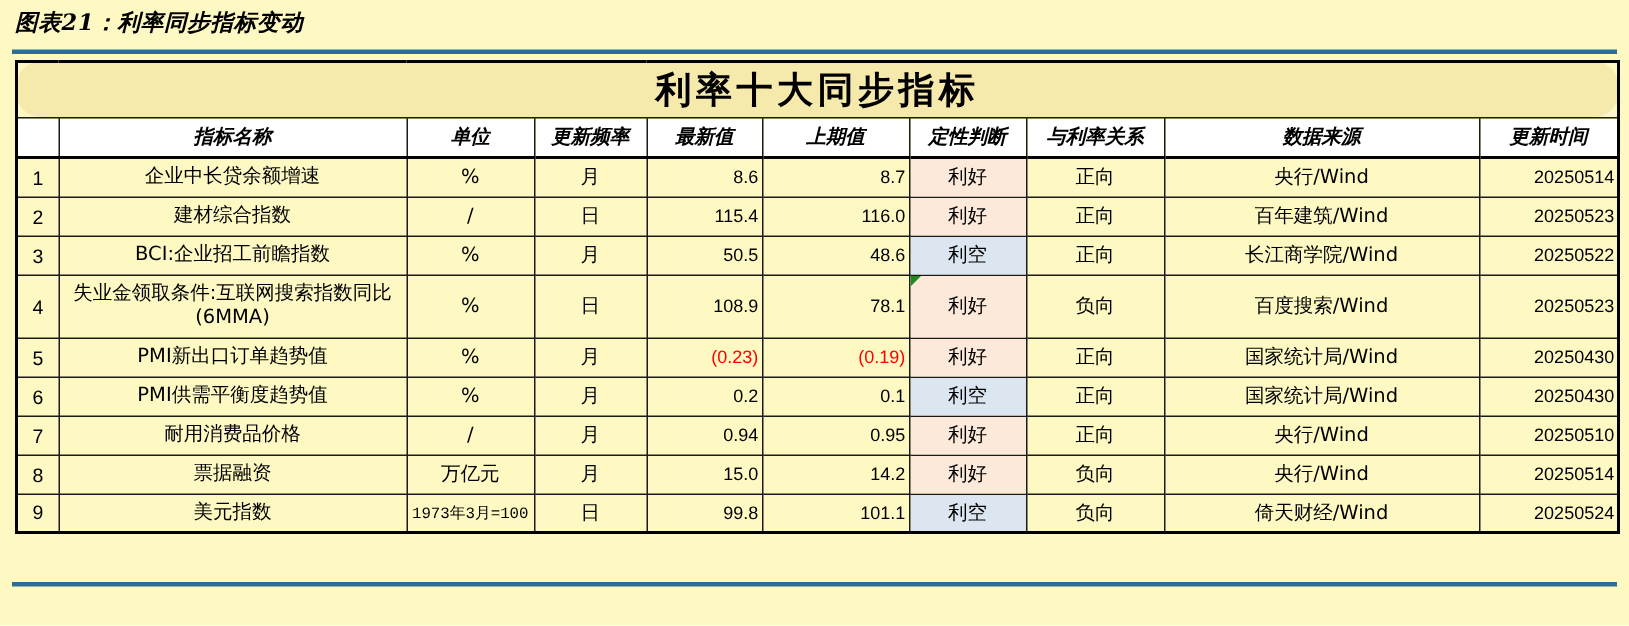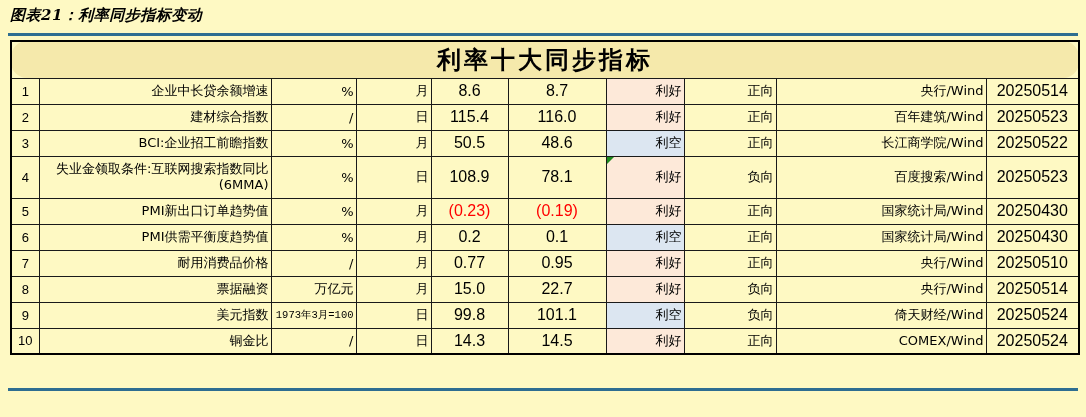--- a/index.html
+++ b/index.html
@@ -31,22 +31,22 @@
     font-size:24px; font-weight:bold; letter-spacing:3px; color:#000;
     border-bottom:1px solid #1a1a1a;
     border-radius:16px;
   }
   tr.header-row th {
     height:27px; font-size:13px; font-weight:bold; font-style:italic;
     border-bottom:2px solid #000; background:#ffffff;
   }
   tbody tr { height:26px; }
   tbody tr.tall { height:42px; }
-  td.cjk { font-size:13px; color:#000;text-align:right; }
-  td.val, td.num { font-family:"Liberation Sans", sans-serif; font-size:16px; color:#000; }
+  td.cjk { font-size:13px; color:#000; }
+  td.val, td.num { font-family:"Liberation Sans", sans-serif; font-size:12px; color:#000;text-align:right; }
   td.c-no { font-family:"Liberation Sans", sans-serif; font-size:13px; }
   td.c-name { line-height:1.25; }
   td.small-unit { font-size:10.5px; font-family:Liberation Mono, monospace; }
   td.c-judg { position:relative; }
   td.c-judg.corner::before {
     content:""; position:absolute; left:0; top:0; width:0; height:0;
     border-top:7px solid #1e8a1e; border-right:7px solid transparent;
   }
   .source-note {
     position:absolute; left:10px; top:396px;
@@ -71,20 +71,32 @@
       <col style="width:98px">
         <col style="width:78px">
         <col style="width:92px">
         <col style="width:210px">
         <col style="width:93px">
     </colgroup>
     <thead>
       <tr class="title-row">
         <th colspan="10">利率十大同步指标</th>
       </tr>
+      <tr class="header-row">
+        <th></th>
+        <th>指标名称</th>
+        <th>单位</th>
+        <th>更新频率</th>
+        <th>最新值</th>
+        <th>上期值</th>
+        <th>定性判断</th>
+        <th>与利率关系</th>
+        <th>数据来源</th>
+        <th>更新时间</th>
+      </tr>
     </thead>
     <tbody>
       <tr>
         <td class="c-no">1</td>
         <td class="cjk c-name">企业中长贷余额增速</td>
         <td class="cjk">%</td>
         <td class="cjk">月</td>
         <td class="val">8.6</td>
         <td class="val">8.7</td>
         <td class="cjk c-judg" style="background: rgb(253, 233, 217);">利好</td>
@@ -150,61 +162,49 @@
         <td class="cjk c-judg" style="background: rgb(220, 230, 241);">利空</td>
         <td class="cjk">正向</td>
         <td class="cjk">国家统计局/Wind</td>
         <td class="num">20250430</td>
       </tr>
       <tr>
         <td class="c-no">7</td>
         <td class="cjk c-name">耐用消费品价格</td>
         <td class="cjk">/</td>
         <td class="cjk">月</td>
-        <td class="val">0.77</td>
+        <td class="val">0.94</td>
         <td class="val">0.95</td>
         <td class="cjk c-judg" style="background: rgb(253, 233, 217);">利好</td>
         <td class="cjk">正向</td>
         <td class="cjk">央行/Wind</td>
         <td class="num">20250510</td>
       </tr>
       <tr>
         <td class="c-no">8</td>
         <td class="cjk c-name">票据融资</td>
         <td class="cjk">万亿元</td>
         <td class="cjk">月</td>
         <td class="val">15.0</td>
-        <td class="val">22.7</td>
+        <td class="val">14.2</td>
         <td class="cjk c-judg" style="background: rgb(253, 233, 217);">利好</td>
         <td class="cjk">负向</td>
         <td class="cjk">央行/Wind</td>
         <td class="num">20250514</td>
       </tr>
       <tr>
         <td class="c-no">9</td>
         <td class="cjk c-name">美元指数</td>
         <td class="cjk small-unit">1973年3月=100</td>
         <td class="cjk">日</td>
         <td class="val">99.8</td>
         <td class="val">101.1</td>
         <td class="cjk c-judg" style="background: rgb(220, 230, 241);">利空</td>
         <td class="cjk">负向</td>
         <td class="cjk">倚天财经/Wind</td>
         <td class="num">20250524</td>
       </tr>
-      <tr>
-        <td class="c-no">10</td>
-        <td class="cjk c-name">铜金比</td>
-        <td class="cjk">/</td>
-        <td class="cjk">日</td>
-        <td class="val">14.3</td>
-        <td class="val">14.5</td>
-        <td class="cjk c-judg" style="background: rgb(253, 233, 217);">利好</td>
-        <td class="cjk">正向</td>
-        <td class="cjk">COMEX/Wind</td>
-        <td class="num">20250524</td>
-      </tr>
     </tbody>
   </table>
 
   <div class="rule rule-bottom"></div>
 
 </div>
 
 </body></html>

